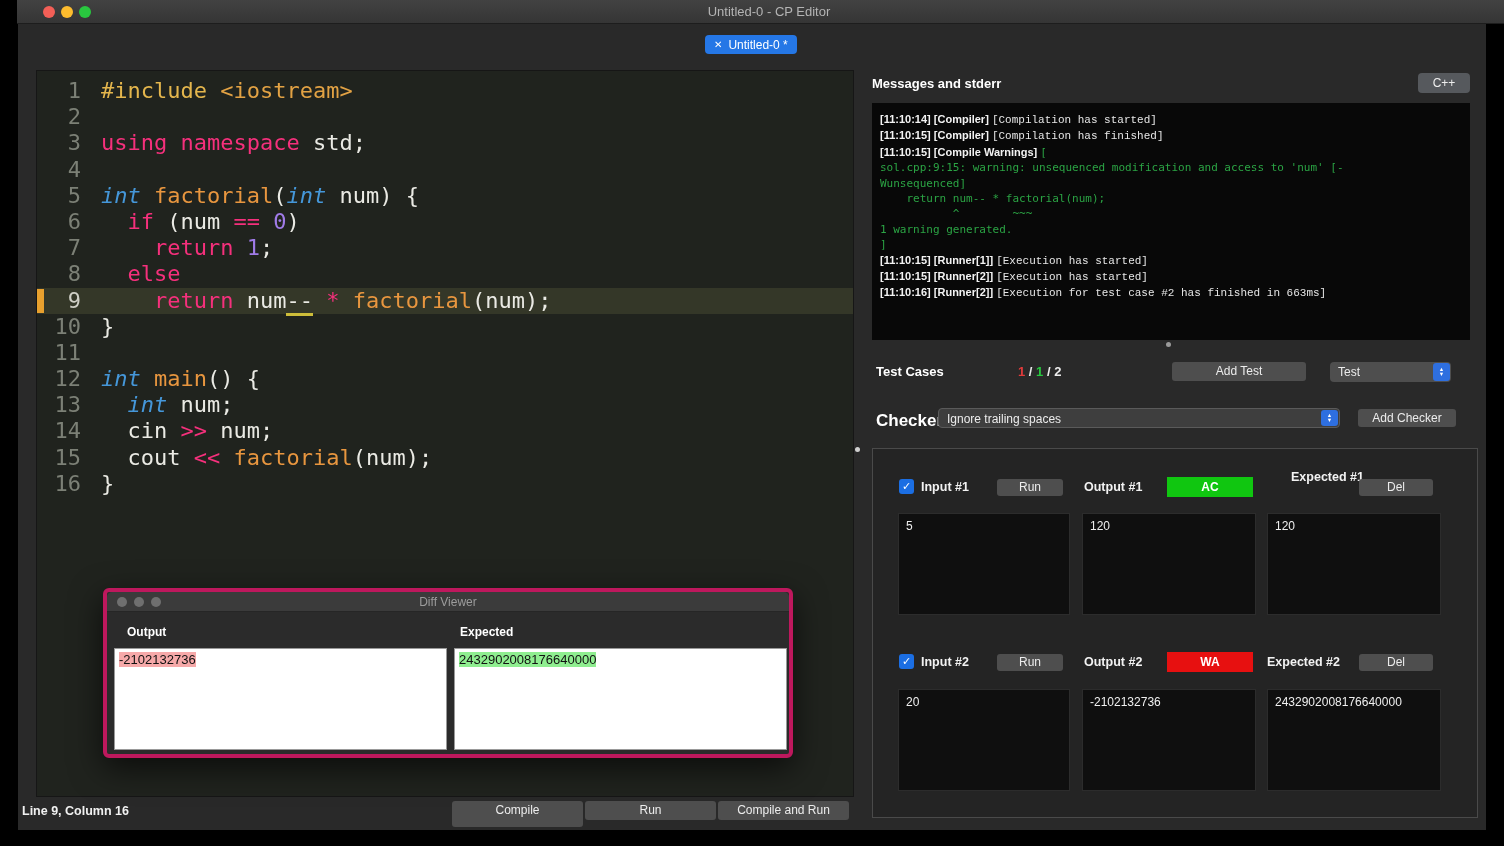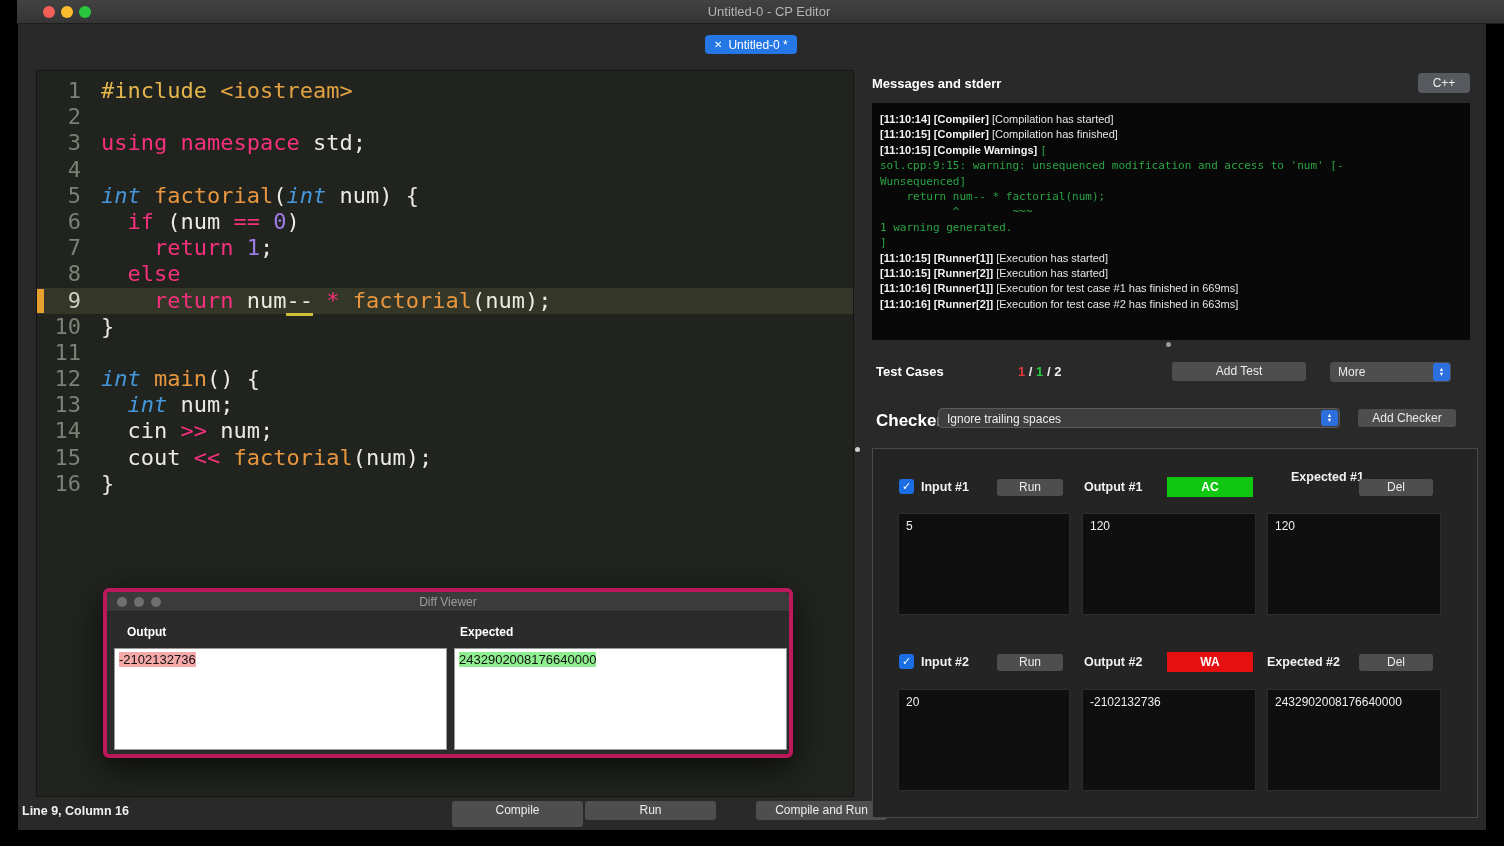--- a/index.html
+++ b/index.html
@@ -42,31 +42,31 @@
   .tk-str { color:#e2a244; }
   .tk-pl  { color:#eaeae4; }
   .tk-warn{ color:#eaeae4; border-bottom:3px solid #cdbd3a; }
 
   
   #status { position:absolute; left:4px; top:780px; font-size:12.5px; font-weight:bold; color:#f1f1f1; }
   .btn { position:absolute; background:#4e4e4e; border-radius:3px; color:#ececec; font-size:12px;
     text-align:center; cursor:default; }
   #btn-compile { left:434px; top:777px; width:131px; height:26px; line-height:19px; }
   #btn-run     { left:567px; top:777px; width:131px; height:19px; line-height:19px; }
-  #btn-cnr     { left:738px; top:777px; width:131px; height:19px; line-height:19px; }
+  #btn-cnr     { left:700px; top:777px; width:131px; height:19px; line-height:19px; }
 
   
   #msg-title { position:absolute; left:854px; top:52px; color:#fff; font-weight:bold; font-size:13px; }
   #cpp-btn { position:absolute; left:1400px; top:49px; width:52px; height:20px; background:#56595d;
     border-radius:4px; color:#eee; font-size:12px; text-align:center; line-height:20px; }
   #console { position:absolute; left:854px; top:79px; width:598px; height:237px; background:#080808;
     padding:9px 8px 5px 8px; font-size:11px; line-height:15.4px; overflow:hidden; }
   .con-line { white-space:pre; }
   .seg-b { font-weight:bold; color:#f3f3f3; font-family:"Liberation Sans",sans-serif; }
-  .seg-m { color:#e6e6e6; font-family:Liberation Sans, sans-serif;margin-top:44px; }
+  .seg-m { color:#e6e6e6; font-family:Liberation Mono, monospace;margin-top:44px; }
   .seg-g { color:#2ba444; font-family:"DejaVu Sans Mono",monospace; }
 
   .split-dot { position:absolute; border-radius:50%; background:#9a9a9a; }
   #dot1 { left:1148px; top:318px; width:5px; height:5px; }
   #dot2 { left:837px; top:423px; width:5px; height:5px; background:#cfcfcf; }
 
   
   #tc-label { position:absolute; left:858px; top:340px; color:#fff; font-weight:bold; font-size:13px; }
   #tc-counts { position:absolute; left:1000px; top:340px; font-size:13px; font-weight:bold; }
   .cnt-red { color:#e23b3b; } .cnt-green { color:#27c93f; } .cnt-plain { color:#ececec; }
@@ -235,32 +235,31 @@
       <div class="con-line"><span class="seg-b">[11:10:15] [Compiler] </span><span class="seg-m">[Compilation has finished]</span></div>
       <div class="con-line"><span class="seg-b">[11:10:15] [Compile Warnings] </span><span class="seg-g">[</span></div>
       <div class="con-line"><span class="seg-g">sol.cpp:9:15: warning: unsequenced modification and access to 'num' [-</span></div>
       <div class="con-line"><span class="seg-g">Wunsequenced]</span></div>
       <div class="con-line"><span class="seg-g">    return num-- * factorial(num);</span></div>
       <div class="con-line"><span class="seg-g">           ^        ~~~</span></div>
       <div class="con-line"><span class="seg-g">1 warning generated.</span></div>
       <div class="con-line"><span class="seg-g">]</span></div>
       <div class="con-line"><span class="seg-b">[11:10:15] [Runner[1]] </span><span class="seg-m">[Execution has started]</span></div>
       <div class="con-line"><span class="seg-b">[11:10:15] [Runner[2]] </span><span class="seg-m">[Execution has started]</span></div>
-      <div class="con-line"><span class="seg-b">[11:10:16] [Runner[1]] </span><span class="seg-m">[Execution for test case #1 has finished in 669ms]</span></div>
       <div class="con-line"><span class="seg-b">[11:10:16] [Runner[2]] </span><span class="seg-m">[Execution for test case #2 has finished in 663ms]</span></div>
     </div>
 
   <div class="split-dot" id="dot1"></div>
   <div class="split-dot" id="dot2"></div>
 
   <div id="tc-label">Test Cases</div>
   <div id="tc-counts"><span class="cnt-red">1</span><span class="cnt-plain"> / </span><span class="cnt-green">1</span><span class="cnt-plain"> / </span><span class="cnt-plain">2</span></div>
   <div class="btn" id="btn-addtest">Add Test</div>
   <div class="combo" id="combo-more">
-    <span class="combo-label">More</span>
+    <span class="combo-label">Test</span>
     <span class="stepper">
       <span>▲</span>
         <span>▼</span>
     </span>
   </div>
 
   <div id="checker-label">Checker:</div>
   <div class="combo" id="combo-checker">
     <span class="combo-label">Ignore trailing spaces</span>
     <span class="stepper">

